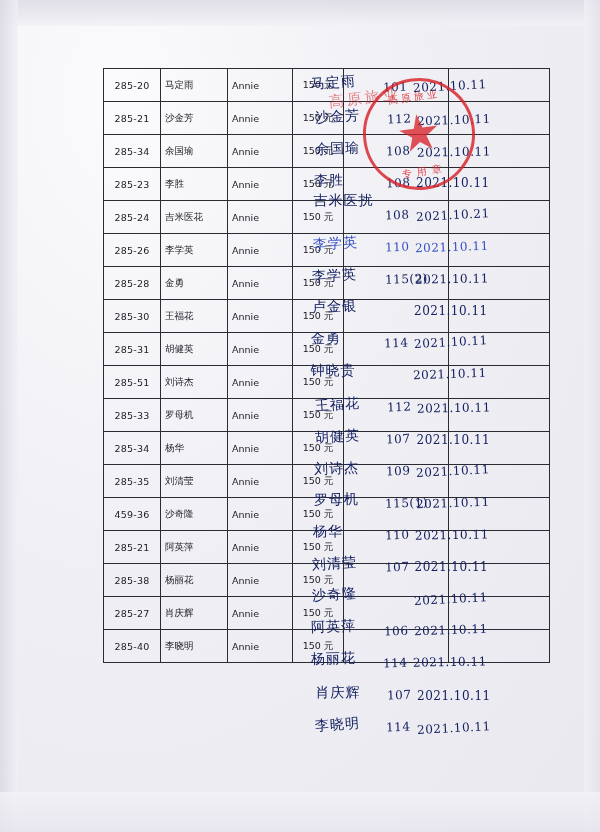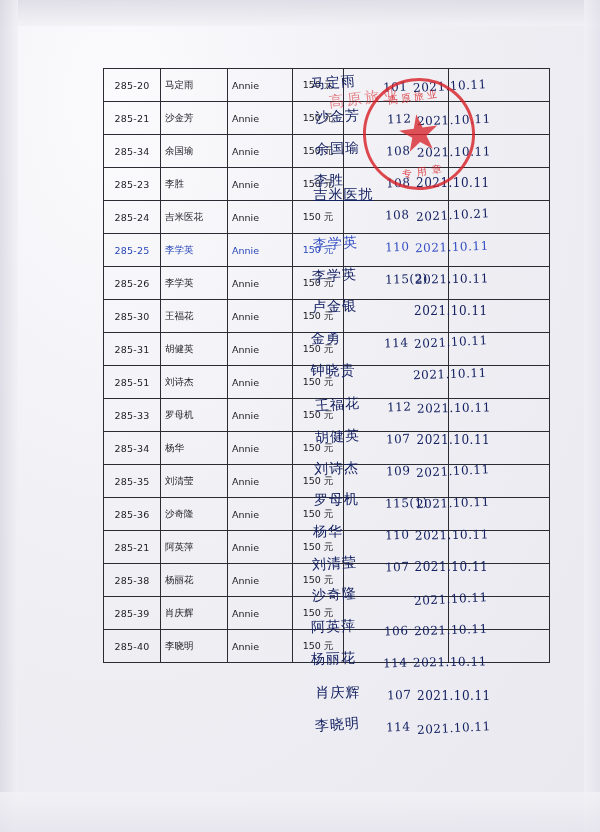--- a/index.html
+++ b/index.html
@@ -199,37 +199,37 @@
           <td class="col-date"></td>
         </tr>
         <tr>
           <td class="col-code">285-24</td>
           <td class="col-name">吉米医花</td>
           <td class="col-agent">Annie</td>
           <td class="col-amount">150 元</td>
           <td class="col-sign"></td>
           <td class="col-date"></td>
         </tr>
-        <tr class="blue-row">
-          <td class="col-code">285-25</td>
-          <td class="col-name">李学英</td>
-          <td class="col-agent">Annie</td>
-          <td class="col-amount">150 元</td>
-          <td class="col-sign"></td>
-          <td class="col-date"></td>
-        </tr>
         <tr>
           <td class="col-code">285-26</td>
           <td class="col-name">李学英</td>
           <td class="col-agent">Annie</td>
           <td class="col-amount">150 元</td>
           <td class="col-sign"></td>
           <td class="col-date"></td>
         </tr>
         <tr>
+          <td class="col-code">285-28</td>
+          <td class="col-name">金勇</td>
+          <td class="col-agent">Annie</td>
+          <td class="col-amount">150 元</td>
+          <td class="col-sign"></td>
+          <td class="col-date"></td>
+        </tr>
+        <tr>
           <td class="col-code">285-30</td>
           <td class="col-name">王福花</td>
           <td class="col-agent">Annie</td>
           <td class="col-amount">150 元</td>
           <td class="col-sign"></td>
           <td class="col-date"></td>
         </tr>
         <tr>
           <td class="col-code">285-31</td>
           <td class="col-name">胡健英</td>
@@ -264,21 +264,21 @@
         </tr>
         <tr>
           <td class="col-code">285-35</td>
           <td class="col-name">刘清莹</td>
           <td class="col-agent">Annie</td>
           <td class="col-amount">150 元</td>
           <td class="col-sign"></td>
           <td class="col-date"></td>
         </tr>
         <tr>
-          <td class="col-code">285-36</td>
+          <td class="col-code">459-36</td>
           <td class="col-name">沙奇隆</td>
           <td class="col-agent">Annie</td>
           <td class="col-amount">150 元</td>
           <td class="col-sign"></td>
           <td class="col-date"></td>
         </tr>
         <tr>
           <td class="col-code">285-21</td>
           <td class="col-name">阿英萍</td>
           <td class="col-agent">Annie</td>
@@ -288,21 +288,21 @@
         </tr>
         <tr>
           <td class="col-code">285-38</td>
           <td class="col-name">杨丽花</td>
           <td class="col-agent">Annie</td>
           <td class="col-amount">150 元</td>
           <td class="col-sign"></td>
           <td class="col-date"></td>
         </tr>
         <tr>
-          <td class="col-code">285-39</td>
+          <td class="col-code">285-27</td>
           <td class="col-name">肖庆辉</td>
           <td class="col-agent">Annie</td>
           <td class="col-amount">150 元</td>
           <td class="col-sign"></td>
           <td class="col-date"></td>
         </tr>
         <tr>
           <td class="col-code">285-40</td>
           <td class="col-name">李晓明</td>
           <td class="col-agent">Annie</td>
@@ -319,21 +319,21 @@
       <div class="hand date ink-dark" style="left: 413px; top: 79.2px; transform: rotate(-3deg);">2021.10.11</div>
       <div class="hand sign ink-dark" style="left: 315.4px; top: 108.2px; transform: rotate(-3deg);">沙金芳</div>
       <div class="hand num ink-dark" style="left: 386.6px; top: 112px;">112</div>
       <div class="hand date ink-dark" style="left: 417px; top: 112.8px; transform: rotate(-2deg);">2021.10.11</div>
       <div class="hand sign ink-dark" style="left: 314.8px; top: 139.9px; transform: rotate(-2deg);">余国瑜</div>
       <div class="hand num ink-dark" style="left: 386.2px; top: 144px;">108</div>
       <div class="hand date ink-dark" style="left: 416.5px; top: 144.6px; transform: rotate(-1deg);">2021.10.11</div>
       <div class="hand sign ink-dark" style="left: 314.2px; top: 171.6px; transform: rotate(-1deg);">李胜</div>
       <div class="hand num ink-dark" style="left: 385.8px; top: 176px;">108</div>
       <div class="hand date ink-dark" style="left: 416px; top: 176.4px; transform: rotate(0deg);">2021.10.11</div>
-      <div class="hand sign ink-dark" style="left: 313.6px; top: 186px; transform: rotate(0deg); text-decoration: underline;">吉米医扰</div>
+      <div class="hand sign ink-dark" style="left: 313.6px; top: 192px; transform: rotate(0deg);">吉米医扰</div>
       <div class="hand num ink-dark" style="left: 385.4px; top: 208px;">108</div>
       <div class="hand date ink-dark" style="left: 415.5px; top: 208.2px; transform: rotate(-3deg);">2021.10.21</div>
       <div class="hand sign ink-light" style="left: 313px; top: 235px; transform: rotate(-4deg);">李学英</div>
       <div class="hand num ink-light" style="left: 385px; top: 240px;">110</div>
       <div class="hand date ink-light" style="left: 415px; top: 240px; transform: rotate(-2deg);">2021.10.11</div>
       <div class="hand sign ink-dark" style="left: 312.4px; top: 266.7px; transform: rotate(-3deg);">李学英</div>
       <div class="hand num ink-dark" style="left: 384.6px; top: 272px;">115(2)</div>
       <div class="hand date ink-dark" style="left: 414.5px; top: 271.8px; transform: rotate(-1deg);">2021.10.11</div>
       <div class="hand sign ink-dark" style="left: 311.8px; top: 298.4px; transform: rotate(-2deg);">卢金银</div>
       <div class="hand date ink-dark" style="left: 414px; top: 303.6px; transform: rotate(0deg);">2021.10.11</div>

